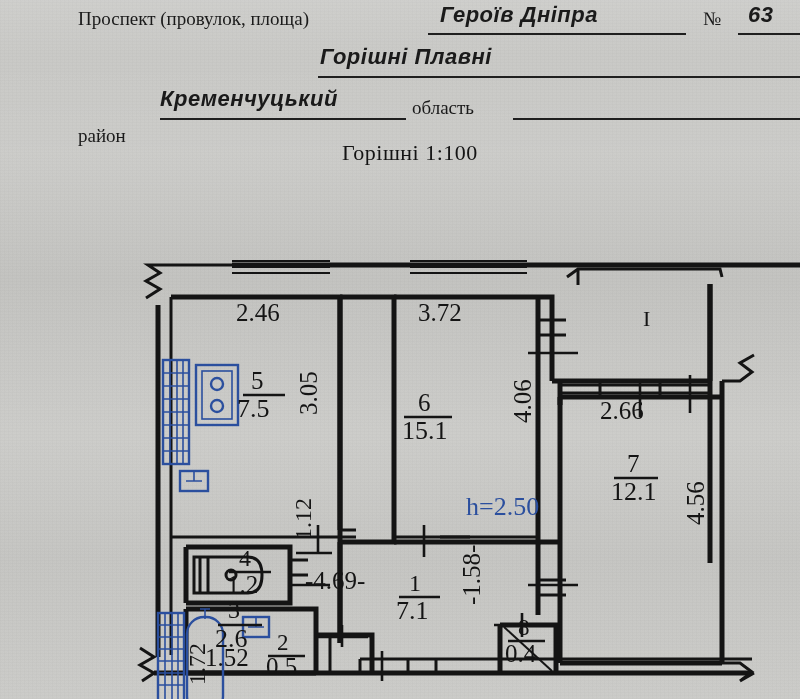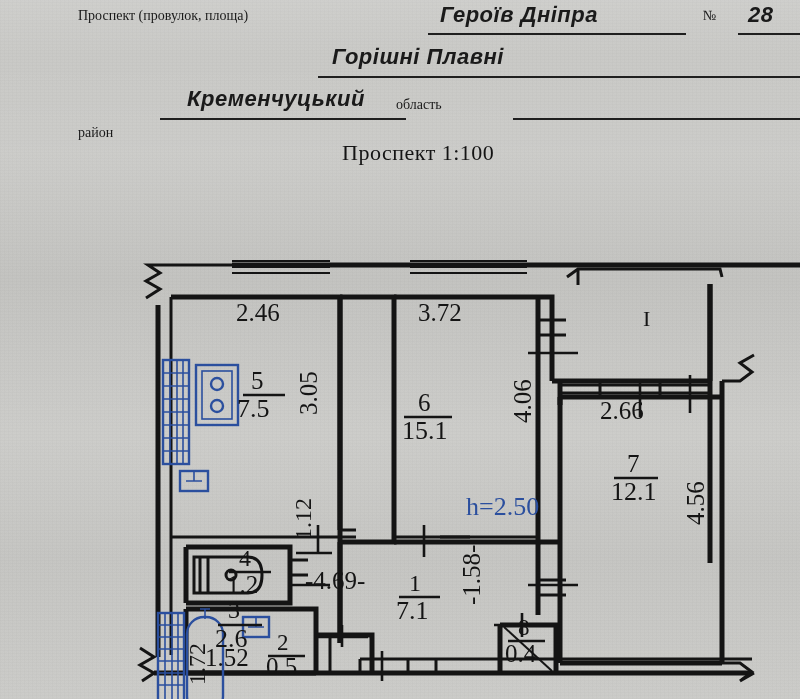--- a/index.html
+++ b/index.html
@@ -15,53 +15,53 @@
     position:absolute;inset:0;
     background:
       linear-gradient(180deg,rgba(255,255,255,0.10) 0%,rgba(0,0,0,0.00) 8%,rgba(255,255,255,0.05) 22%,rgba(0,0,0,0.03) 40%,rgba(255,255,255,0.06) 62%,rgba(0,0,0,0.02) 80%,rgba(255,255,255,0.04) 100%),
       repeating-linear-gradient(0deg,rgba(0,0,0,0.012) 0px,rgba(0,0,0,0.012) 1px,rgba(255,255,255,0.012) 1px,rgba(255,255,255,0.012) 3px),
       repeating-linear-gradient(90deg,rgba(0,0,0,0.010) 0px,rgba(0,0,0,0.010) 1px,rgba(255,255,255,0.010) 1px,rgba(255,255,255,0.010) 4px),
       #c8c8c5;
     pointer-events:none;
   }
   .hdr{position:absolute;left:0;top:0;width:800px;height:185px;}
   .line{position:absolute;white-space:nowrap;color:#1a1a1a;}
-  .lbl{font-family:"Liberation Serif",serif;font-size:14px;}
+  .lbl{font-family:"Liberation Serif",serif;font-size:19px;}
   .hand{font-family:Liberation Sans, sans-serif;font-style:italic;font-size:22px;font-weight:700;letter-spacing:.5px;}
   .rule{position:absolute;border-bottom:2px solid #1f1f1f;}
   .scale{position:absolute;font-size:22px;color:#141414;letter-spacing:.5px;}
 
   #plan{position:absolute;left:0;top:185px;width:800px;height:514px;}
   #plan svg{display:block;}
   .faint{position:absolute;color:rgba(80,80,80,.16);font-size:25px;font-weight:700;letter-spacing:6px;}
 </style>
 </head>
 <body>
 
 <div class="paper"></div>
 
 <div class="hdr">
 
   <span class="line lbl" style="left:78px;top:8px;">Проспект (провулок, площа)</span>
   <span class="line hand" style="left:440px;top:2px;">Героїв Дніпра</span>
   <div class="rule" style="left:428px;top:33px;width:258px;"></div>
   <span class="line lbl" style="left:703px;top:8px;">№</span>
-  <span class="line hand" style="left:748px;top:2px;">28</span>
+  <span class="line hand" style="left:748px;top:2px;">63</span>
   <div class="rule" style="left:738px;top:33px;width:62px;"></div>
 
-  <span class="line hand" style="left:332px;top:44px;">Горішні Плавні</span>
+  <span class="line hand" style="left:320px;top:44px;">Горішні Плавні</span>
   <div class="rule" style="left:318px;top:76px;width:482px;"></div>
 
   <span class="line lbl" style="left:78px;top:93px;margin-top:32px;">район</span>
-  <span class="line hand" style="left:187px;top:86px;text-align:right;">Кременчуцький</span>
+  <span class="line hand" style="left:160px;top:86px;text-align:right;">Кременчуцький</span>
   <div class="rule" style="left:160px;top:118px;width:246px;"></div>
-  <span class="line lbl" style="left:396px;top:97px;">область</span>
+  <span class="line lbl" style="left:412px;top:97px;">область</span>
   <div class="rule" style="left:513px;top:118px;width:287px;"></div>
 
-  <span class="scale" style="left:342px;top:140px;">Проспект  1:100</span>
+  <span class="scale" style="left:342px;top:140px;">Горішні  1:100</span>
 </div>
 
 <span class="faint" style="left:290px;top:268px;">&nbsp;</span>
 
 <div id="plan">
 <svg width="800" height="514" viewBox="0 0 800 514" xmlns="http://www.w3.org/2000/svg">
   <defs>
     <style>
       .w   { stroke:#141414; stroke-width:5;   fill:none; }
       .wt  { stroke:#141414; stroke-width:3;   fill:none; }

